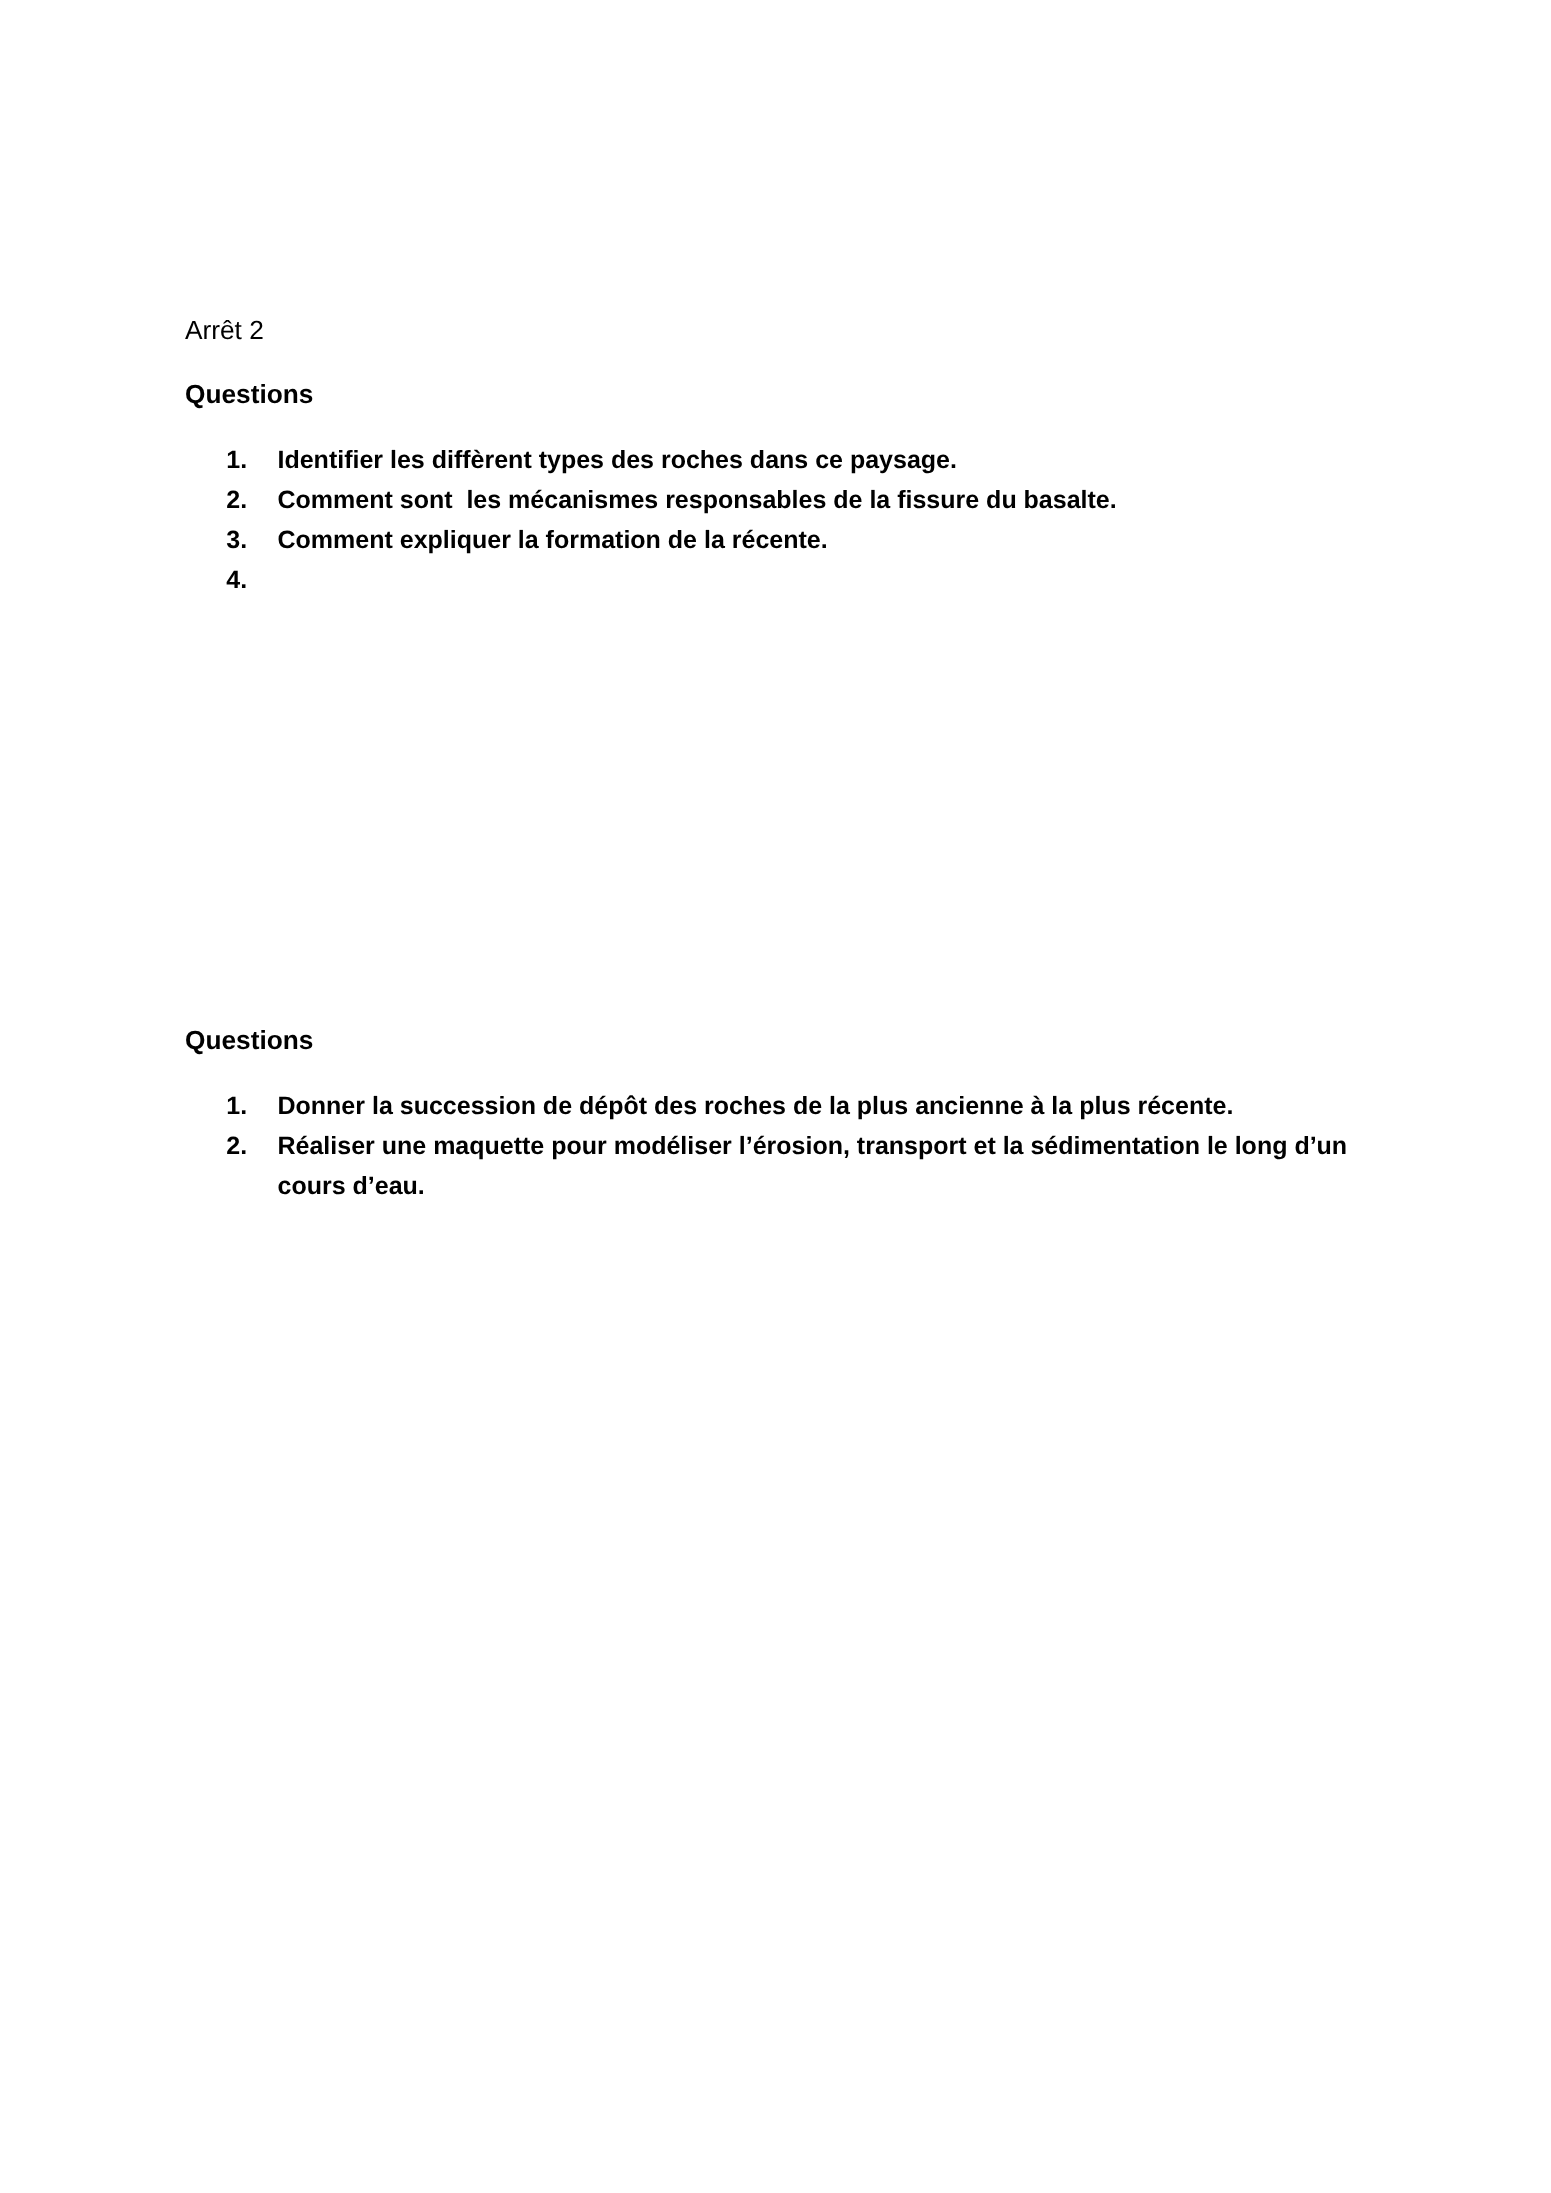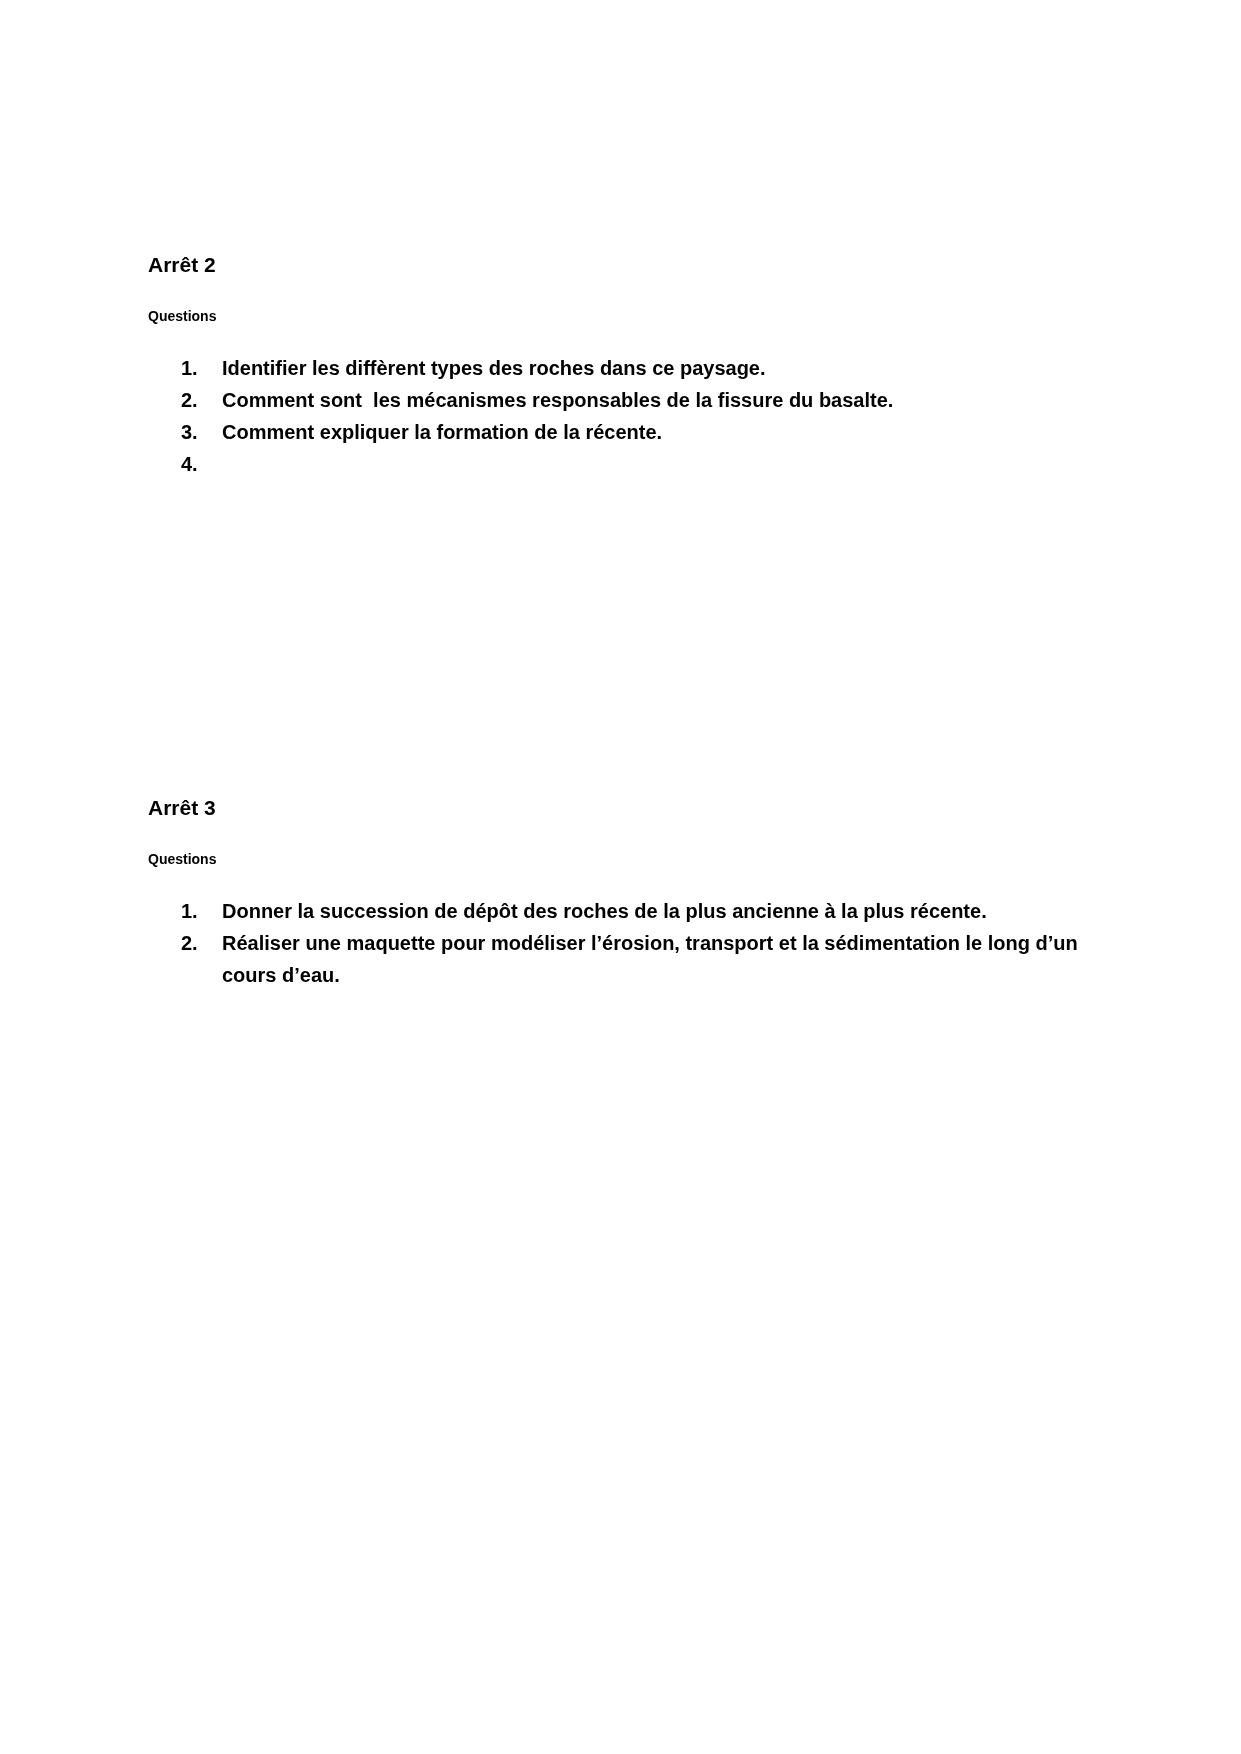--- a/index.html
+++ b/index.html
@@ -21,24 +21,24 @@
   .doc-section {
     position: absolute;
     left: 148px;
     width: 956px;
   }
   .section-arret-2 { top: 252px; }
   .section-arret-3 { top: 795px; }
   .section-heading {
     font-size: 21px;
     line-height: 26px;
-    font-weight: bold;
+    font-weight: normal;
   }
   .section-subheading {
-    font-size: 14px;
+    font-size: 21px;
     line-height: 26px;
     font-weight: bold;
     margin-top: 25px;
   }
   ol.question-list {
     list-style: none;
     margin-top: 23px;
   }
   ol.question-list li {
     display: flex;
@@ -77,21 +77,20 @@
         <span class="item-text">Comment expliquer la formation de la récente.</span>
       </li>
       <li>
         <span class="item-marker">4.</span>
         <span class="item-text"></span>
       </li>
     </ol>
   </section>
 
   <section class="doc-section section-arret-3">
-    <div class="section-heading">Arrêt 3</div>
     <div class="section-subheading">Questions</div>
     <ol class="question-list">
       <li>
         <span class="item-marker">1.</span>
         <span class="item-text">Donner la succession de dépôt des roches de la plus ancienne à la plus récente.</span>
       </li>
       <li>
         <span class="item-marker">2.</span>
         <span class="item-text">Réaliser une maquette pour modéliser l’érosion, transport et la sédimentation le long d’un cours d’eau.</span>
       </li>

